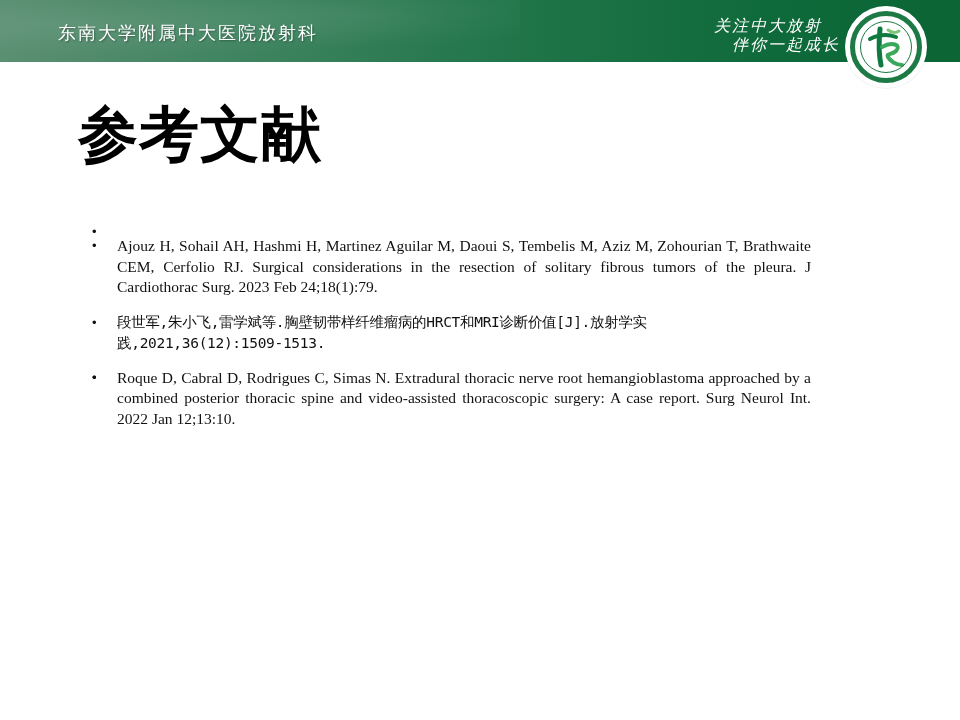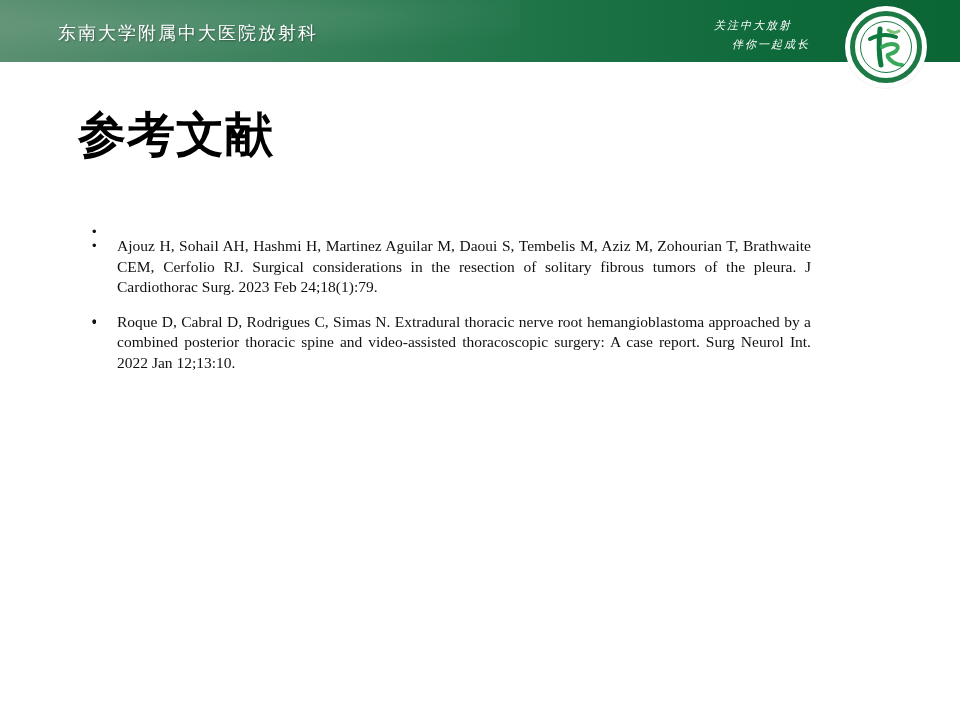--- a/index.html
+++ b/index.html
@@ -18,21 +18,21 @@
         radial-gradient(ellipse at 70% 20%, rgba(255,255,255,0.06), transparent 50%);
     }
     .header-title {
       position: absolute; left: 58px; top: 18px;
       font-family: "DejaVu Serif", serif; font-size: 18px; letter-spacing: 2px;
       color: #ffffff; text-shadow: 1px 1px 2px rgba(0,0,0,0.35);
       line-height: 30px; white-space: nowrap;
     }
     .slogan {
       position: absolute; left: 714px; top: 16px;
-      font-family: "DejaVu Serif", serif; font-style: italic; font-size: 11px;
+      font-family: "DejaVu Serif", serif; font-style: italic; font-size: 16px;
       color: #ffffff; line-height: 19px; letter-spacing: 2px;
     }
     .slogan .l2 { display: block; padding-left: 18px; }
 
     .logo {
       position: absolute; left: 845px; top: 6px; width: 82px; height: 82px;
       border-radius: 50%; background: #ffffff;
       display: flex; align-items: center; justify-content: center;
       box-shadow: 0 0 0 1px rgba(0,0,0,0.05);
     }
@@ -43,21 +43,21 @@
       position: relative;
     }
     .logo-ring::after {
       content: ""; position: absolute; inset: 5px; border-radius: 50%;
       border: 1px solid #1d7a45;
     }
 
     .page-title {
       position: absolute; left: 78px; top: 104px;
       font-family: "DejaVu Sans", sans-serif; font-weight: bold;
-      font-size: 48px; color: #000000; letter-spacing: 1px; line-height: 60px;
+      font-size: 60px; color: #000000; letter-spacing: 1px; line-height: 60px;
     }
 
     .refs {
       position: absolute; left: 92px; top: 222px; width: 719px;
       list-style: none;
     }
     .ref {
       position: relative; padding-left: 25px; margin-bottom: 14px;
       font-family: "Liberation Serif", serif; font-size: 15.5px;
       line-height: 20.5px; color: #111111; text-align: justify;
@@ -98,20 +98,21 @@
 <ul class="refs">
   <li class="ref">
     <span class="bullet">•</span>
   </li>
   <li class="ref">
     <span class="bullet">•</span>
     <span>Ajouz H, Sohail AH, Hashmi H, Martinez Aguilar M, Daoui S, Tembelis M, Aziz M, Zohourian T, Brathwaite CEM, Cerfolio RJ. Surgical considerations in the resection of solitary fibrous tumors of the pleura. J Cardiothorac Surg. 2023 Feb 24;18(1):79.</span>
   </li>
   <li class="ref cjk">
     <span class="bullet">•</span>
+    <span>段世军,朱小飞,雷学斌等.胸壁韧带样纤维瘤病的HRCT和MRI诊断价值[J].放射学实践,2021,36(12):1509-1513.</span>
   </li>
   <li class="ref">
     <span class="bullet">•</span>
   </li>
   <li class="ref">
     <span class="bullet">•</span>
     <span>Roque D, Cabral D, Rodrigues C, Simas N. Extradural thoracic nerve root hemangioblastoma approached by a combined posterior thoracic spine and video-assisted thoracoscopic surgery: A case report. Surg Neurol Int. 2022 Jan 12;13:10.</span>
   </li>
 </ul>
 

